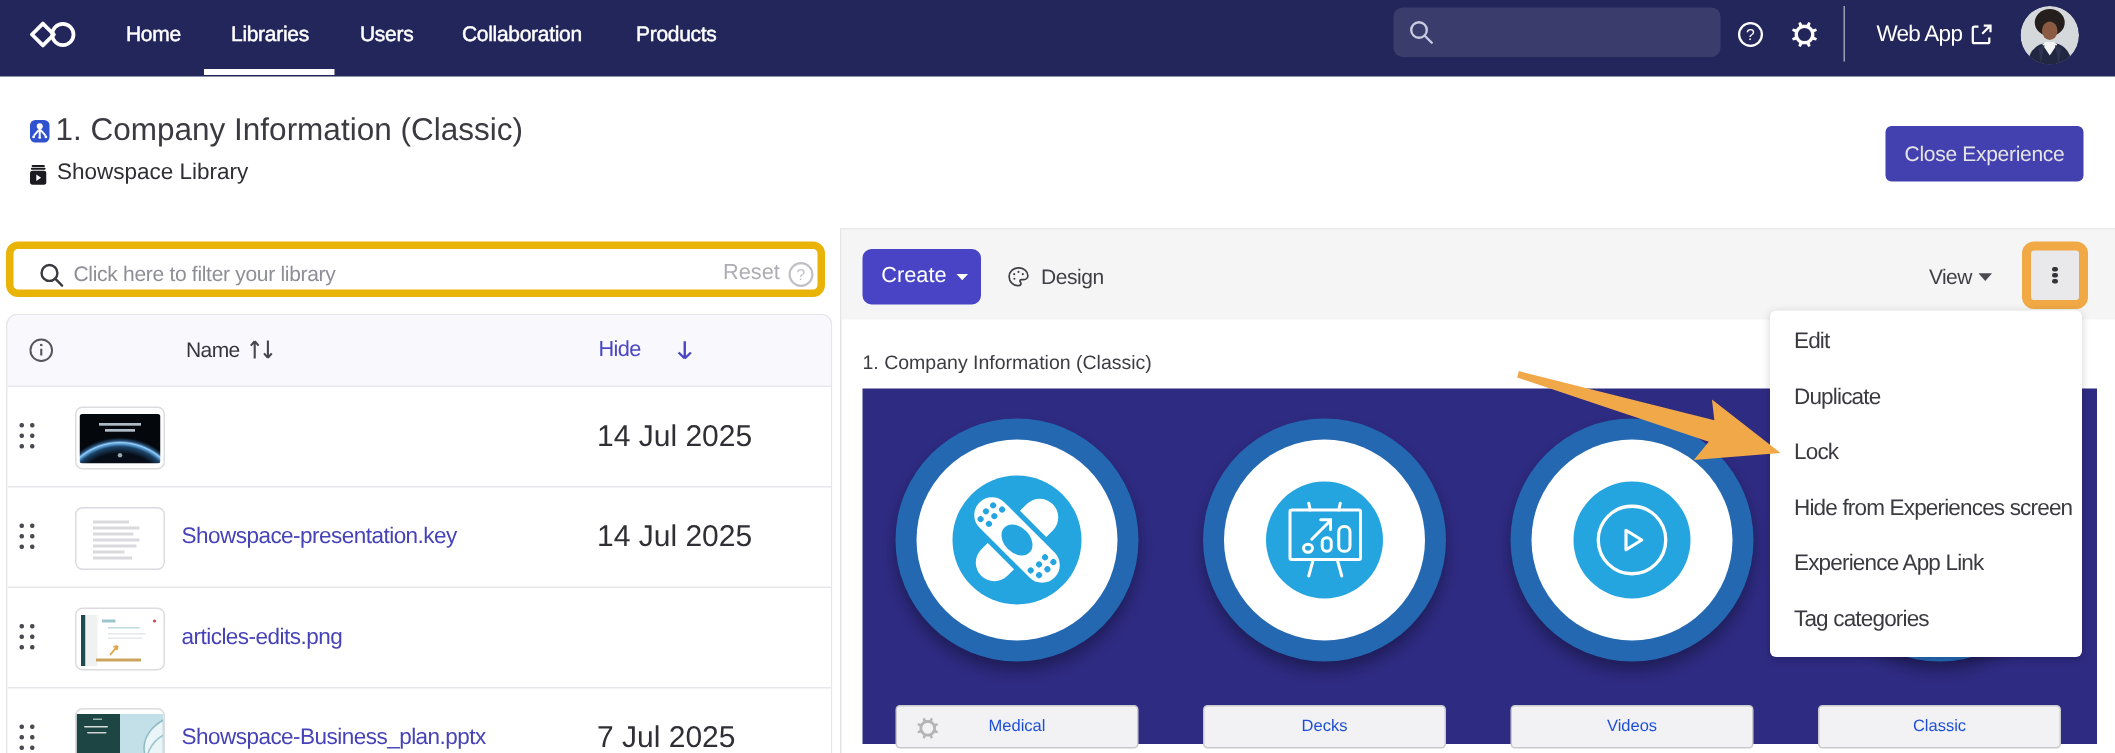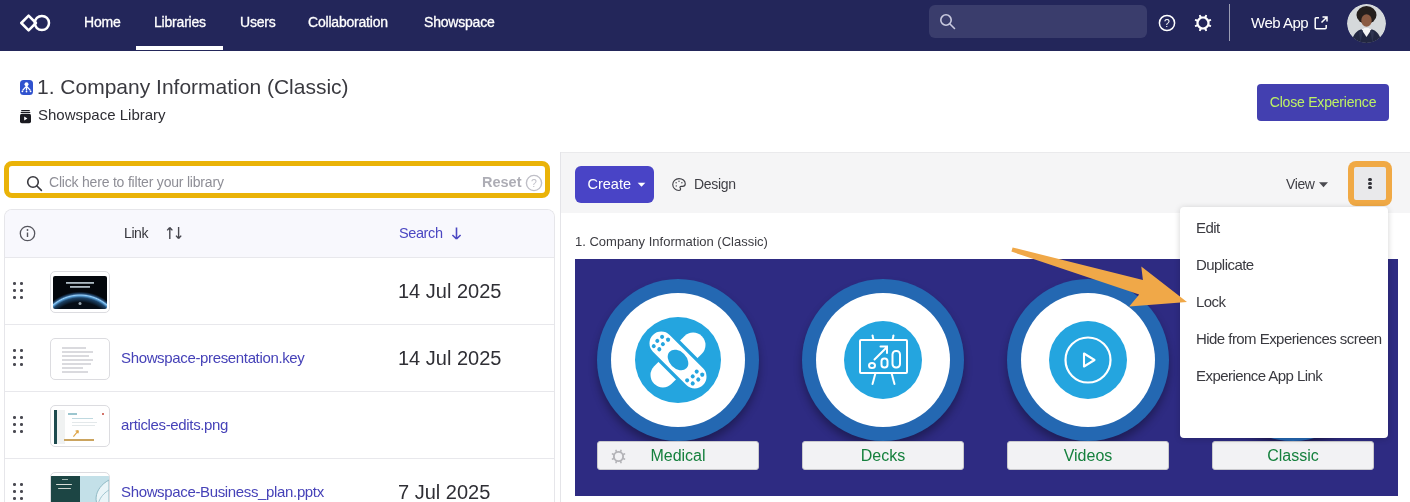--- a/index.html
+++ b/index.html
@@ -17,26 +17,26 @@
 #searchbox span { position:absolute; left:34px; }
 #nav-divider { position:absolute; left:1229px; top:4px; width:1px; height:37px; background:rgba(255,255,255,0.55); }
 #webapp { position:absolute; left:1251px; top:0; height:51px; line-height:46px; color:#fff; font-size:15px; letter-spacing:-0.5px; }
 #avatar { position:absolute; left:1347px; top:4px; width:39px; height:39px; border-radius:50%; overflow:hidden; }
 
 
 #title-ico { position:absolute; left:20px; top:79.5px; width:13px; height:15px; background:#3052CE; border-radius:3.5px; }
 #title { position:absolute; left:37px; top:75px; font-size:21px; color:#3A3A40; letter-spacing:0px; }
 #subtitle { position:absolute; left:38px; top:106px; font-size:15px; color:#2E2E34; }
 #sub-ico { position:absolute; left:20px; top:110px; }
-#close-btn { position:absolute; left:1257px; top:84px; width:132px; height:37px; background:#4340B0; border-radius:4px; color:#bef264; font-size:14px; letter-spacing:-0.2px; text-align:center; line-height:37px; }
+#close-btn { position:absolute; left:1257px; top:84px; width:132px; height:37px; background:#4340B0; border-radius:4px; color:#e5e5e5; font-size:14px; letter-spacing:-0.2px; text-align:center; line-height:37px; }
 
 
 #filter { position:absolute; left:4px; top:161px; width:546px; height:37px; border:5px solid #eab308; border-radius:8px; background:#fff; }
 #filter .ph { position:absolute; left:40px; top:0; line-height:33px; font-size:14px; letter-spacing:-0.2px; color:#8E8E96; }
-#filter .reset { position:absolute; left:473px; top:0; line-height:33px; font-size:14.5px; color:#ADADB5;font-weight:bold; }
+#filter .reset { position:absolute; left:473px; top:0; line-height:33px; font-size:14.5px; color:#ADADB5; }
 #table { position:absolute; left:4px; top:209px; width:551px; height:293px; border:1px solid #E6E6EA; border-bottom:none; border-radius:8px 8px 0 0; background:#fff; overflow:hidden; }
 #thead { position:relative; height:47px; background:#F8F8FD; font-size:14px; letter-spacing:-0.4px; color:#35353B; }
 .trow { position:relative; height:67px; border-top:1px solid #E8E8EC; background:#fff; }
 .tname { position:absolute; left:116px; top:0; height:66px; line-height:66px; font-size:15px; letter-spacing:-0.35px; color:#4642B8; }
 .tdate { position:absolute; left:393px; top:0; height:66px; line-height:66px; font-size:20px; color:#2F2F35; }
 .thumb { position:absolute; left:45px; top:13px; width:60px; height:42px; border:1px solid #DCDCE0; border-radius:5px; background:#fff; overflow:hidden; }
 .drag { position:absolute; left:8px; top:24px; width:11px; height:18px; }
 .drag i { position:absolute; width:2.6px; height:2.6px; border-radius:50%; background:#4A4A52; }
 
 
@@ -47,40 +47,40 @@
 #view { position:absolute; left:1286px; top:166px; height:37px; line-height:37px; font-size:14px; letter-spacing:-0.4px; color:#3F3F45; }
 #kebab { position:absolute; left:1348px; top:161px; width:44px; height:45px; background:#F0A945; border-radius:8px; }
 #kebab .in { position:absolute; left:6px; top:6px; width:32px; height:33px; background:#E9E9EB; border-radius:2px; }
 #kebab i { position:absolute; left:14.3px; width:3.4px; height:3.4px; border-radius:50%; background:#333339; }
 
 #exp-label { position:absolute; left:575px; top:234px; font-size:13px; letter-spacing:0px; color:#3C3C42; }
 #banner { position:absolute; left:575px; top:259px; width:823px; height:237px; background:#2E2B82; }
 .bigcirc { position:absolute; top:20px; width:162px; height:162px; border-radius:50%; background:#2468B2; box-shadow:0 6px 9px rgba(0,0,0,0.32); }
 .bigcirc .white { position:absolute; left:14px; top:14px; width:134px; height:134px; border-radius:50%; background:#fff; }
 .bigcirc .blue { position:absolute; left:42px; top:42px; width:78px; height:78px; border-radius:50%; background:#24A5DF; }
-.tabbtn { position:absolute; top:182px; width:162px; height:29px; background:#F2F2F4; border:1px solid #C9C9CD; border-radius:3px; font-size:16px; color:#15803d; text-align:center; line-height:27px; }
+.tabbtn { position:absolute; top:211px; width:162px; height:29px; background:#F2F2F4; border:1px solid #C9C9CD; border-radius:3px; font-size:11px; color:#1d4ed8; text-align:center; line-height:27px; }
 
 
 #menu { position:absolute; left:1180px; top:207px; width:208px; height:231px; background:#fff; border-radius:4px; box-shadow:0 1px 6px rgba(0,0,0,0.18);text-align:center; }
 #menu .mi { position:absolute; left:16px; height:37px; line-height:37px; font-size:15px; letter-spacing:-0.55px; color:#3A3A40; white-space:nowrap; }
 </style>
 </head>
 <body>
 <div id="page">
 
   <div id="nav">
     <svg class="abs" style="left:20px;top:14px" width="31" height="18" viewBox="0 0 31 18">
       <path d="M8.6 1.7 L15.9 9 L8.6 16.3 L1.3 9 Z" fill="none" stroke="#fff" stroke-width="2.5" stroke-linejoin="round"></path>
       <circle cx="21.9" cy="9" r="7.1" fill="none" stroke="#fff" stroke-width="2.5"></circle>
     </svg>
     <span class="navlink" style="left:84px">Home</span>
     <span class="navlink" style="left:154px">Libraries</span>
     <span class="navlink" style="left:240px">Users</span>
     <span class="navlink" style="left:308px">Collaboration</span>
-    <span class="navlink" style="left:424px">Showspace</span>
+    <span class="navlink" style="left:424px">Products</span>
     <div id="nav-underline"></div>
     <div id="searchbox">
       <svg width="17" height="17" viewBox="0 0 17 17">
           <circle cx="7" cy="7" r="5.2" fill="none" stroke="#C9CADF" stroke-width="1.6"></circle>
           <line x1="11" y1="11" x2="15.5" y2="15.5" stroke="#C9CADF" stroke-width="1.6" stroke-linecap="round"></line>
         </svg>
     </div>
     <svg class="abs" style="left:1158px;top:14px" width="18" height="18" viewBox="0 0 18 18">
         <circle cx="9" cy="9" r="7.6" fill="none" stroke="#fff" stroke-width="1.5"></circle>
         <text x="9" y="12.8" font-size="10.5" fill="#fff" text-anchor="middle" font-family="Liberation Sans">?</text>
@@ -139,26 +139,26 @@
       </svg>
   </div>
 
   <div id="table">
     <div id="thead">
       <svg class="abs" style="left:14px;top:15px" width="17" height="17" viewBox="0 0 17 17">
           <circle cx="8.5" cy="8.5" r="7.2" fill="none" stroke="#55555D" stroke-width="1.3"></circle>
           <line x1="8.5" y1="7.5" x2="8.5" y2="12" stroke="#55555D" stroke-width="1.4"></line>
           <circle cx="8.5" cy="5" r="0.9" fill="#55555D"></circle>
         </svg>
-      <span class="abs" style="left:119px;top:0;line-height:47px">Link</span>
+      <span class="abs" style="left:119px;top:0;line-height:47px">Name</span>
       <svg class="abs" style="left:160px;top:15px" width="19" height="16" viewBox="0 0 19 16">
           <path d="M4.8 14 V2.5 M4.8 2.5 L2.2 5.4 M4.8 2.5 L7.4 5.4" fill="none" stroke="#46464E" stroke-width="1.4"></path>
           <path d="M13.6 2 V13.5 M13.6 13.5 L11 10.6 M13.6 13.5 L16.2 10.6" fill="none" stroke="#46464E" stroke-width="1.4"></path>
         </svg>
-      <span class="abs" style="left:394px;top:0;line-height:47px;color:#4B47C2;font-size:14.5px">Search</span>
+      <span class="abs" style="left:394px;top:0;line-height:47px;color:#4B47C2;font-size:14.5px">Hide</span>
       <svg class="abs" style="left:443px;top:15px" width="17" height="17" viewBox="0 0 17 17">
           <path d="M8.5 2.5 V14 M8.5 14 L4.4 10 M8.5 14 L12.6 10" fill="none" stroke="#4B47C2" stroke-width="1.6"></path>
         </svg>
     </div>
 
     <div class="trow">
       <div class="drag">
           <i style="left:0;top:0"></i>
           <i style="left:7px;top:0"></i>
           <i style="left:0;top:7px"></i>
@@ -357,19 +357,20 @@
     <div class="tabbtn" style="left:432px">Videos</div>
     <div class="tabbtn" style="left:637px">Classic</div>
   </div>
 
   <div id="menu">
     <span class="mi" style="top:2px">Edit</span>
     <span class="mi" style="top:39px">Duplicate</span>
     <span class="mi" style="top:76px">Lock</span>
     <span class="mi" style="top:113px">Hide from Experiences screen</span>
     <span class="mi" style="top:150px">Experience App Link</span>
+    <span class="mi" style="top:187px">Tag categories</span>
   </div>
 
   <svg class="abs" style="left:1000px;top:235px" width="200" height="85" viewBox="0 0 200 85">
     <path d="M11.4 16.6 L139.2 59.5 L129.2 71.6 L187.0 67.0 L141.3 31.4 L142.9 45.1 L12.6 12.4 Z" fill="#F0A848"></path>
   </svg>
 
 </div>
 
 </body></html>

